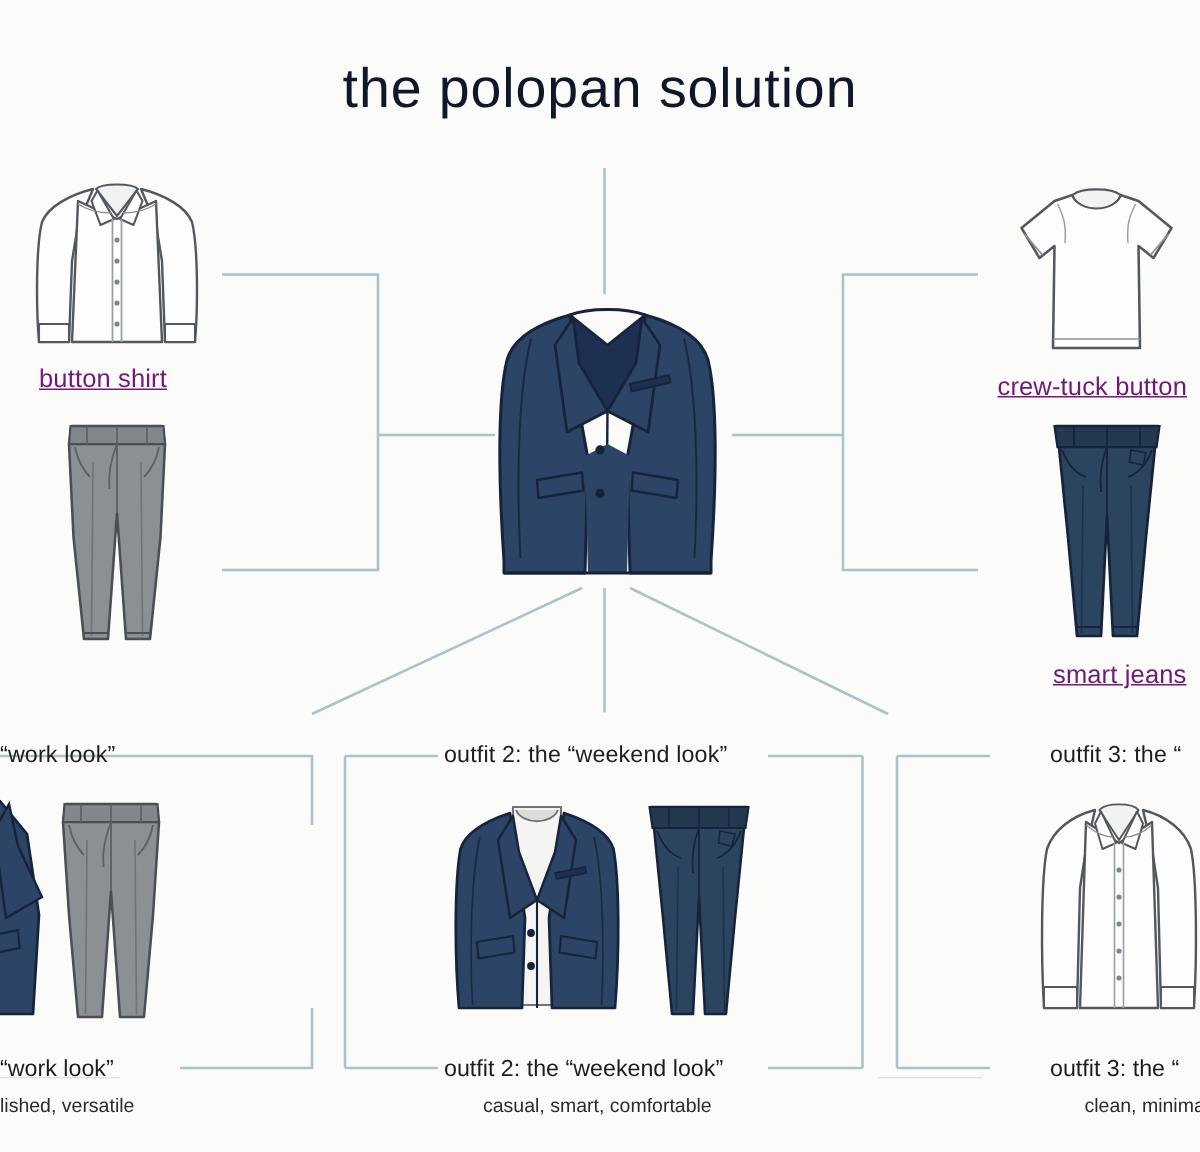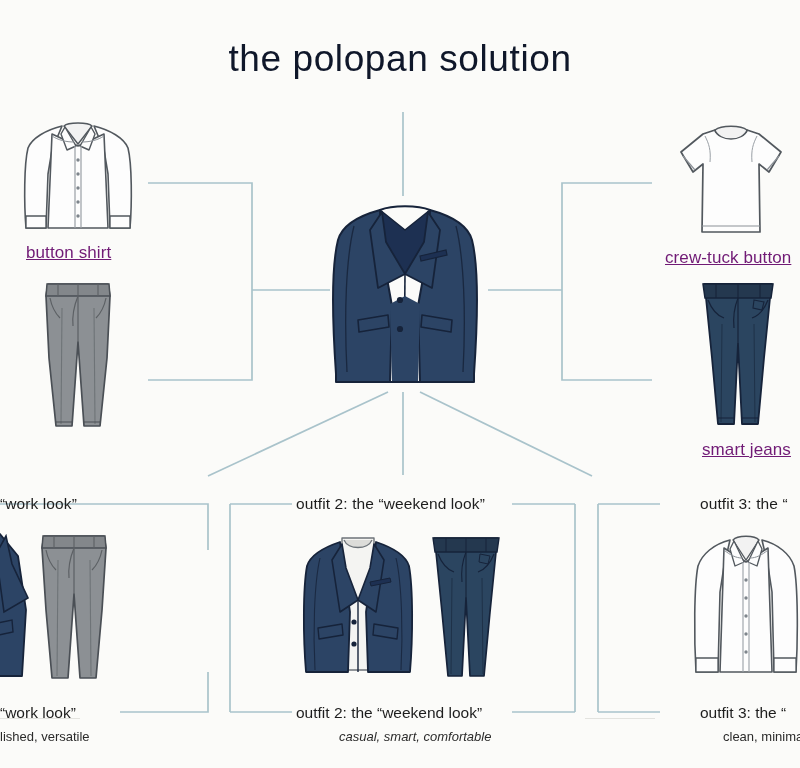--- a/index.html
+++ b/index.html
@@ -326,18 +326,18 @@
     </svg>
   </div>
 
   <div class="bottom-sep" style="left:0; top:718px; width:80px;"></div>
   <div class="bottom-sep" style="left:585px; top:718px; width:70px;"></div>
 
   <div class="outfit-caption-title" style="left:0px; top:704px;">“work look”</div>
   <div class="outfit-caption-sub" style="left:0px; top:729px;">lished, versatile</div>
 
   <div class="outfit-caption-title" style="left:296px; top:704px;">outfit 2: the “weekend look”</div>
-  <div class="outfit-caption-sub" style="left:339px; top:729px;font-style:italic;">casual, smart, comfortable</div>
+  <div class="outfit-caption-sub" style="left:322px; top:729px;">casual, smart, comfortable</div>
 
   <div class="outfit-caption-title" style="left:700px; top:704px;">outfit 3: the “</div>
   <div class="outfit-caption-sub" style="left:723px; top:729px;">clean, minima</div>
 
 </div>
 
 </body></html>

